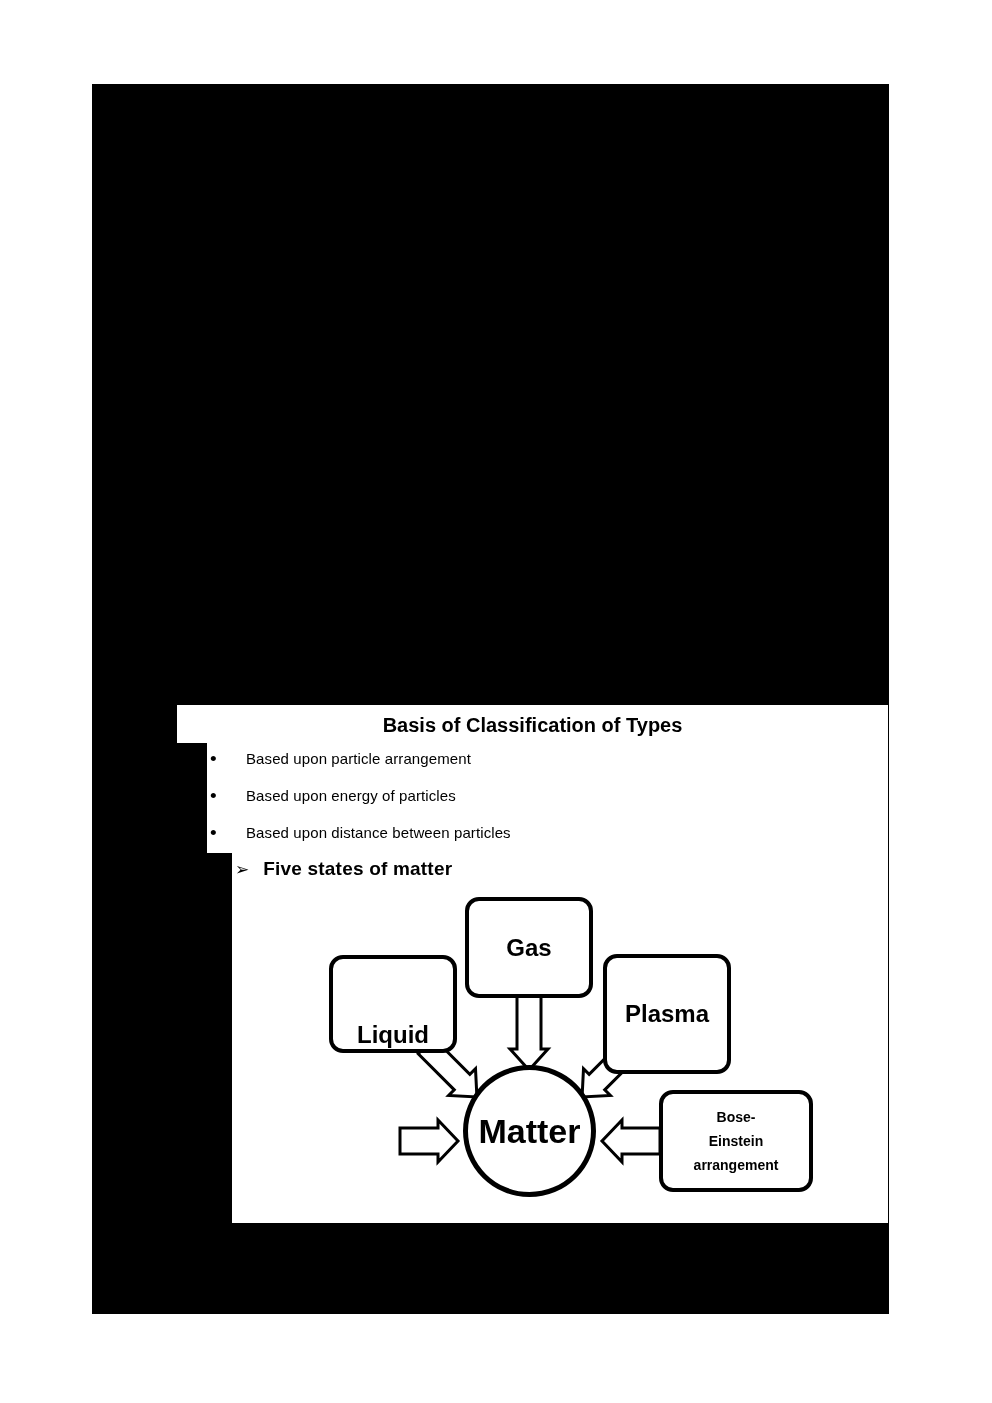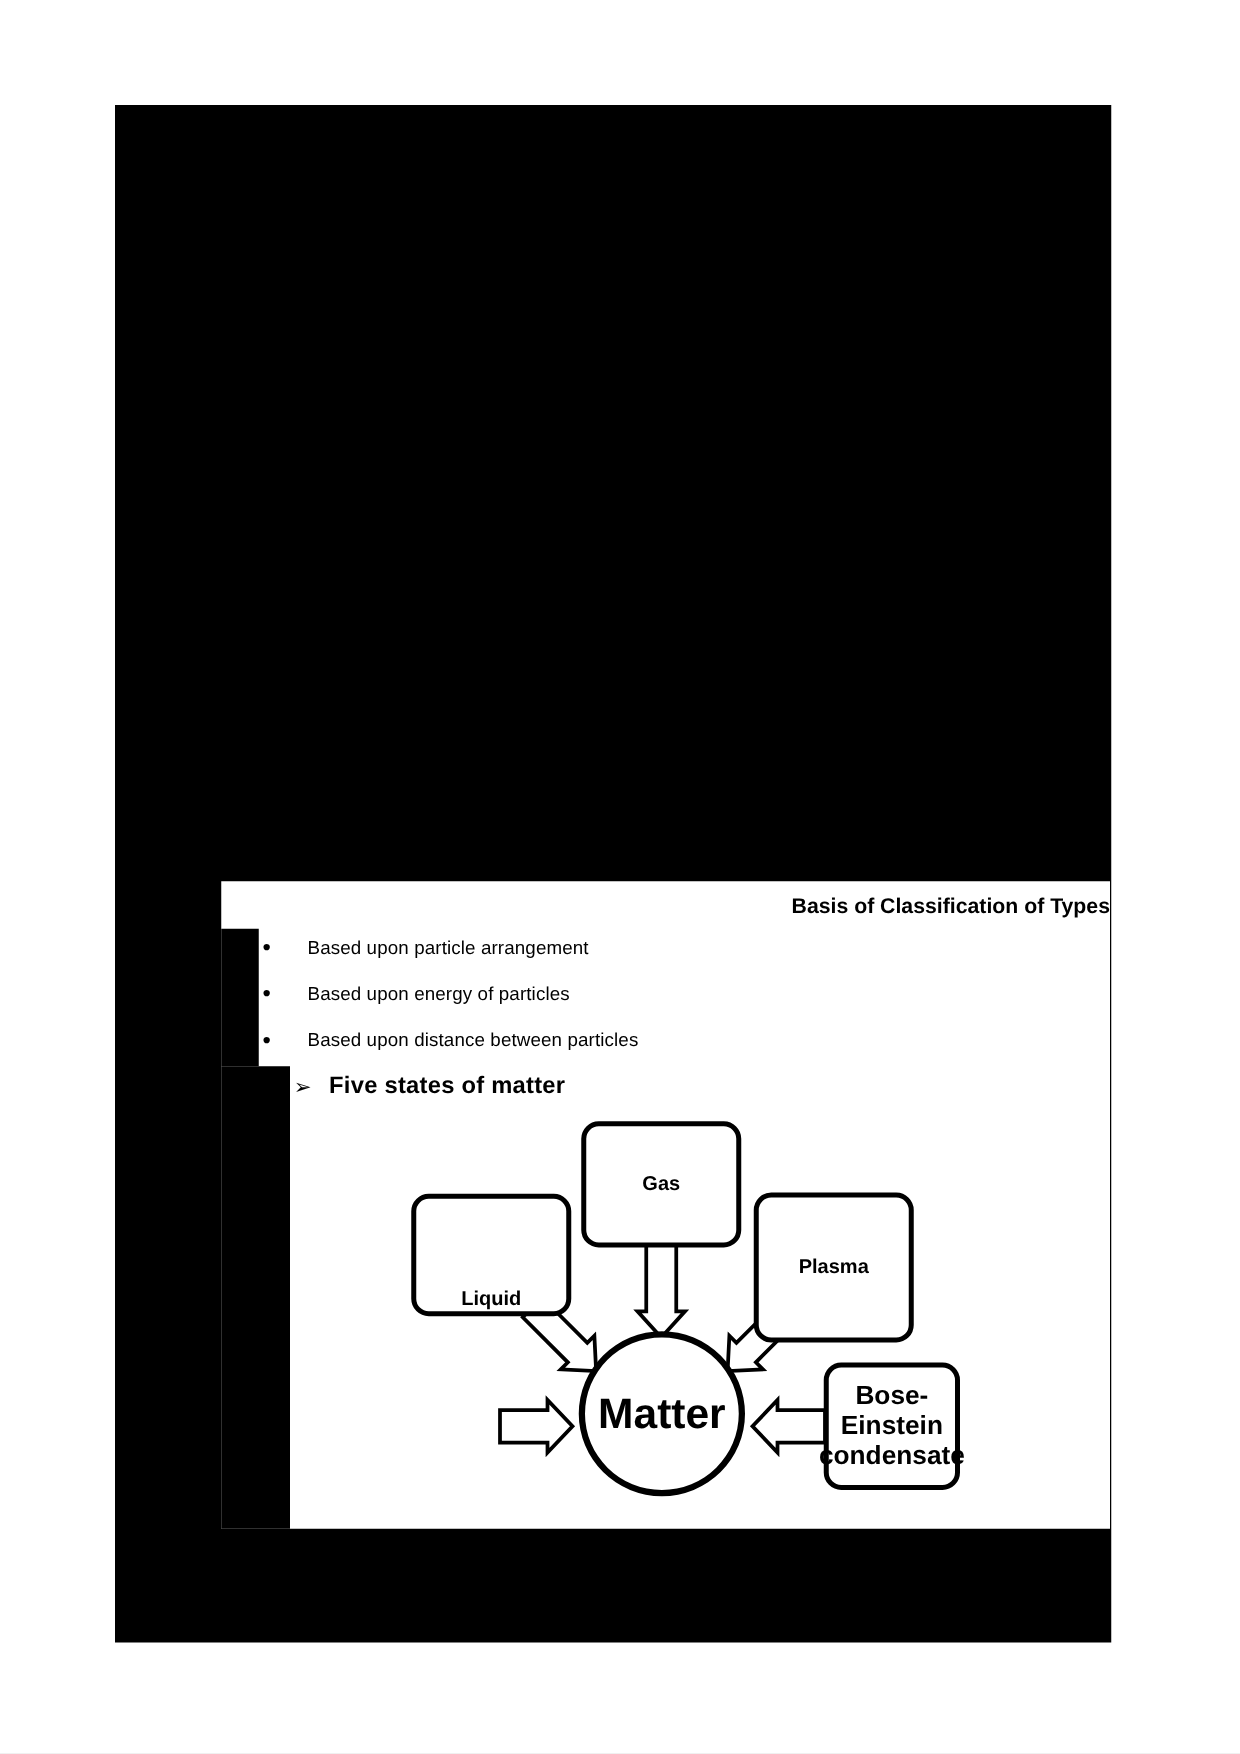--- a/index.html
+++ b/index.html
@@ -11,41 +11,41 @@
   #redaction{left:92px;top:84px;width:797px;height:1230px;background:#000;}
 
   
   #panel{left:177px;top:705px;width:711px;height:518px;background:#fff;}
   .step{position:absolute;background:#000;left:0;}
   #step-a{top:38px;width:30px;height:110px;}
   #step-b{top:148px;width:55px;height:370px;}
 
   
   #panel-title{left:0;top:0;width:711px;height:38px;line-height:40px;
-    text-align:right;font-weight:bold;font-size:17px;}
+    text-align:center;font-weight:bold;font-size:20px;}
 
   
   .bullet-row{position:absolute;left:33px;height:37px;display:flex;align-items:center;}
   .bullet-row .dot{font-size:19px;width:12px;line-height:1;}
   .bullet-row .txt{margin-left:24px;font-size:15px;letter-spacing:.1px;}
 
   
   #section-heading{left:58px;top:153px;display:flex;align-items:center;}
   #section-heading .marker{font-size:17px;margin-right:14px;}
   #section-heading .txt{font-weight:bold;font-size:19px;letter-spacing:.2px;}
 
   
   .node{position:absolute;background:#fff;border:4.5px solid #000;border-radius:14px;
     display:flex;align-items:center;justify-content:center;text-align:center;
-    font-weight:bold;font-size:16px;box-sizing:border-box;z-index:3;}
+    font-weight:bold;font-size:24px;box-sizing:border-box;z-index:3;}
   #node-gas    {left:288px;top:192px;width:128px;height:101px;}
   #node-liquid {left:152px;top:250px;width:128px;height: 98px; align-items: flex-end;}
   #node-plasma {left:426px;top:249px;width:128px;height: 120px;}
   #node-solid  {left: 95px;top:384px;width:128px;height:103px;}
-  #node-bose   {left:482px;top:385px;width:109px;height:102px;font-size:21px;line-height:24px;}
+  #node-bose   {left:482px;top:385px;width:154px;height:102px;font-size:14px;line-height:24px;}
   #node-matter {left:286px;top:360px;width:133px;height:132px;border-radius:50%;
                 border-width:5px;font-size:34px;z-index:4;}
 
   #arrow-layer{left:0;top:0;width:711px;height:518px;z-index:2;}
   .blockarrow{fill:#fff;stroke:#000;stroke-width:3;stroke-linejoin:miter;}
 </style>
 </head>
 <body>
 
 <div class="abs" id="redaction"></div>
@@ -98,19 +98,19 @@
   <div class="node" id="node-liquid">
     <span>Liquid</span>
   </div>
   <div class="node" id="node-plasma">
     <span>Plasma</span>
   </div>
   <div class="node" id="node-bose">
     <span>
       <span style="display:block">Bose-</span>
       <span style="display:block">Einstein</span>
-      <span style="display:block">condensate</span>
+      <span style="display:block">arrangement</span>
     </span>
   </div>
   <div class="node" id="node-matter">
     <span>Matter</span>
   </div>
 </div>
 
 </body></html>

